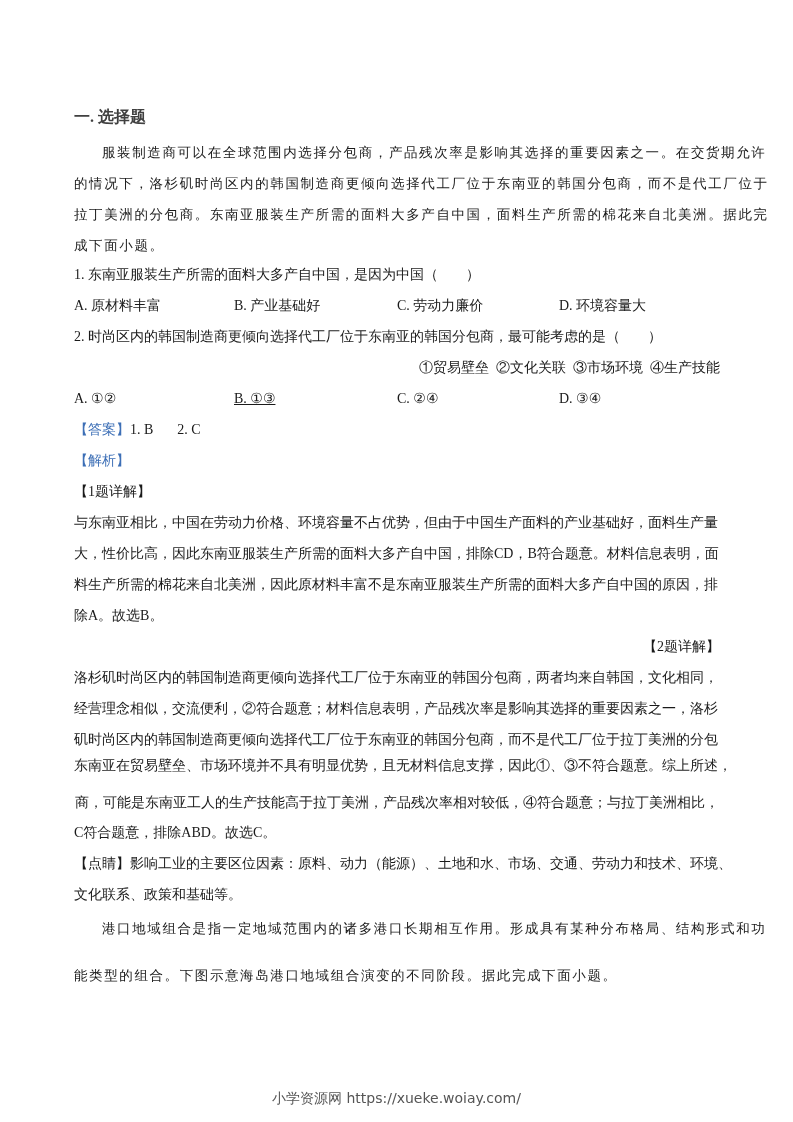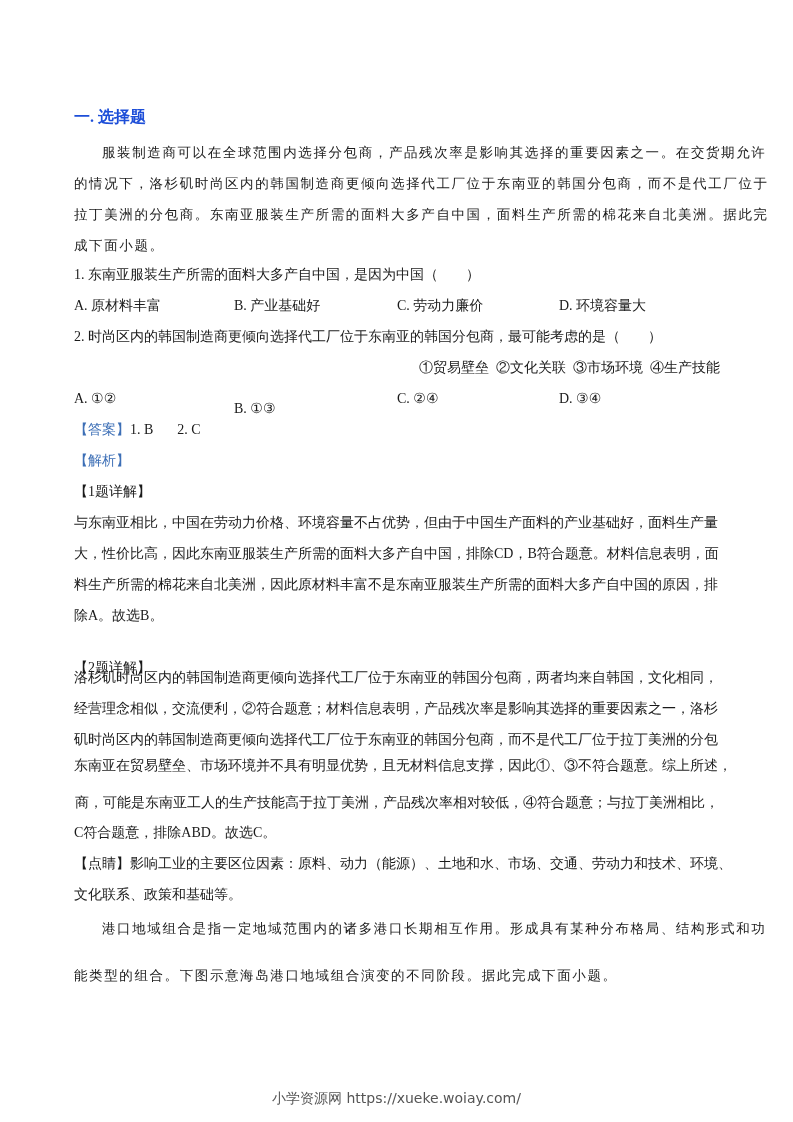--- a/index.html
+++ b/index.html
@@ -30,21 +30,21 @@
       font-weight: bold;
       letter-spacing: 0.5px;
       color: #111;
     }
     .section-heading {
       position: absolute;
       left: 74px;
       top: 107px;
       font-size: 16px;
       font-weight: bold;
-      color: #1d4ed8;
+      color: #404040;
     }
     .line {
       position: absolute;
       left: 74px;
       width: 646px;
       font-size: 14px;
       line-height: 20px;
       white-space: nowrap;
       color: #1a1a1a;
     }
@@ -92,40 +92,40 @@
     <div class="opt" style="top:296px; left:74px;">A. 原材料丰富</div>
     <div class="opt" style="top:296px; left:234px;">B. 产业基础好</div>
     <div class="opt" style="top:296px; left:397px;">C. 劳动力廉价</div>
     <div class="opt" style="top:296px; left:559px;">D. 环境容量大</div>
   </div>
 
   <div>
     <div class="line" style="top:327px;">2. 时尚区内的韩国制造商更倾向选择代工厂位于东南亚的韩国分包商，最可能考虑的是（　　）</div>
     <div class="line" style="top:358px; white-space:pre;text-align:right;">①贸易壁垒  ②文化关联  ③市场环境  ④生产技能</div>
     <div class="opt" style="top:389px; left:74px;">A. ①②</div>
-    <div class="opt" style="top:399px; left:234px;">B. ①③</div>
+    <div class="opt" style="top:389px; left:234px;text-decoration:underline;">B. ①③</div>
     <div class="opt" style="top:389px; left:397px;">C. ②④</div>
     <div class="opt" style="top:389px; left:559px;">D. ③④</div>
   </div>
 
   <div class="line" style="top:420px;">
     <span class="label-blue">【答案】</span><span>1. B</span><span class="gap"></span><span>2. C</span>
   </div>
 
   <div class="line label-blue" style="top:451px;">【解析】</div>
 
   <div class="line" style="top:482px;">【1题详解】</div>
   <div>
     <div class="line" style="top:513px;">与东南亚相比，中国在劳动力价格、环境容量不占优势，但由于中国生产面料的产业基础好，面料生产量</div>
     <div class="line" style="top:544px;">大，性价比高，因此东南亚服装生产所需的面料大多产自中国，排除CD，B符合题意。材料信息表明，面</div>
     <div class="line" style="top:575px;">料生产所需的棉花来自北美洲，因此原材料丰富不是东南亚服装生产所需的面料大多产自中国的原因，排</div>
     <div class="line" style="top:606px;">除A。故选B。</div>
   </div>
 
-  <div class="line" style="top:658px;">【2题详解】</div>
+  <div class="line" style="top:637px;text-align:right;">【2题详解】</div>
   <div>
     <div class="line" style="top:668px;">洛杉矶时尚区内的韩国制造商更倾向选择代工厂位于东南亚的韩国分包商，两者均来自韩国，文化相同，</div>
     <div class="line" style="top:699px;">经营理念相似，交流便利，②符合题意；材料信息表明，产品残次率是影响其选择的重要因素之一，洛杉</div>
     <div class="line" style="top:730px;">矶时尚区内的韩国制造商更倾向选择代工厂位于东南亚的韩国分包商，而不是代工厂位于拉丁美洲的分包</div>
     <div class="line" style="top:793px;text-align:center;">商，可能是东南亚工人的生产技能高于拉丁美洲，产品残次率相对较低，④符合题意；与拉丁美洲相比，</div>
     <div class="line" style="top:756px;">东南亚在贸易壁垒、市场环境并不具有明显优势，且无材料信息支撑，因此①、③不符合题意。综上所述，</div>
     <div class="line" style="top:823px;">C符合题意，排除ABD。故选C。</div>
   </div>
 
   <div>

